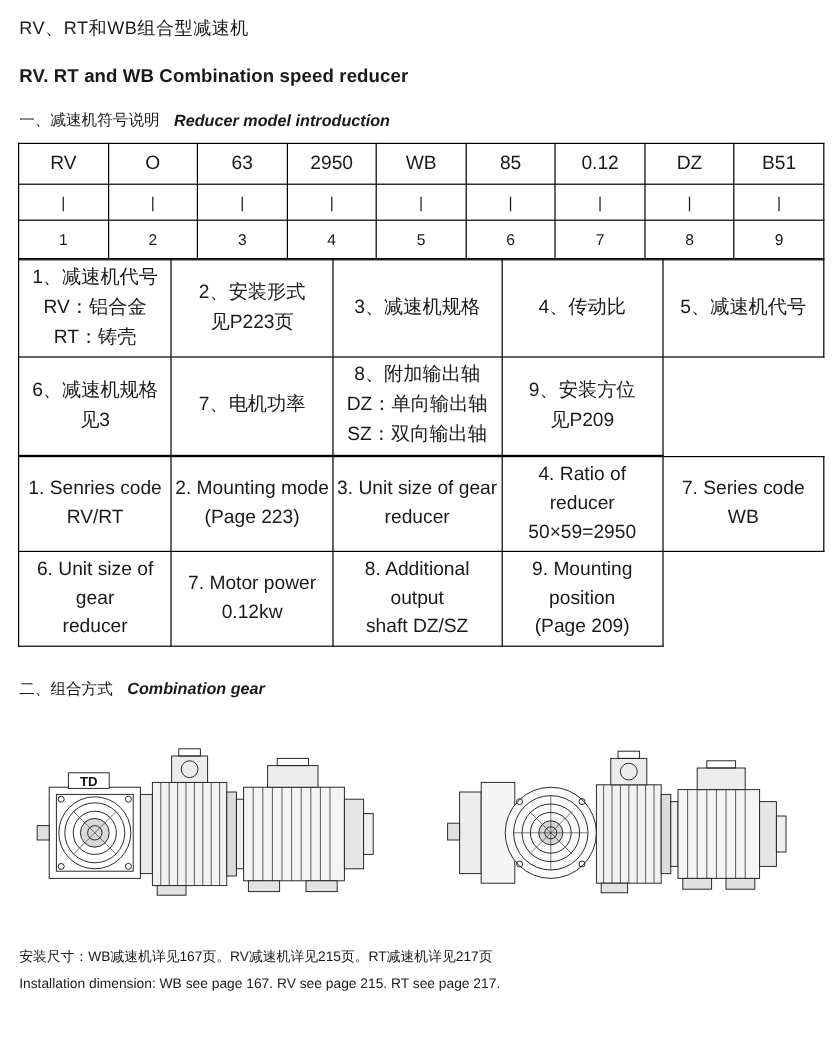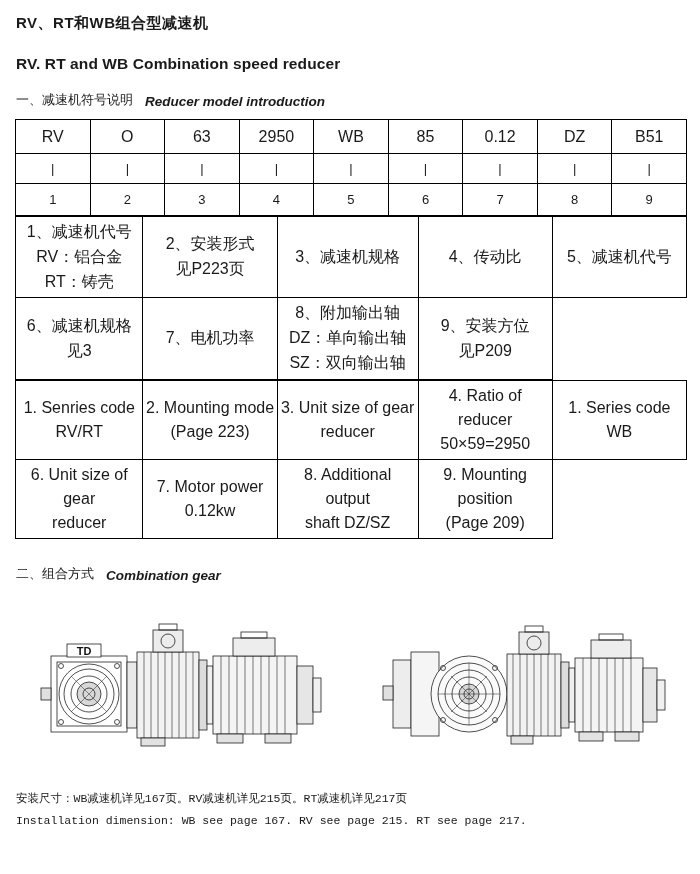--- a/index.html
+++ b/index.html
@@ -10,35 +10,35 @@
     background: #ffffff;
     font-family: "Liberation Sans", sans-serif;
     color: #1a1a1a;
     position: relative;
     overflow: hidden;
   }
   .page { padding: 10px 14px 0 14px; }
 
   .title-cn {
     font-size: 15px;
-    font-weight: 700;
+    font-weight: 400;
     letter-spacing: 0.5px;
     margin: 4px 0 0 2px;
   }
   .title-en {
     font-size: 15.5px;
     font-weight: bold;
     margin: 22px 0 0 2px;
     letter-spacing: 0.1px;
   }
   .section-head {
     font-size: 13px;
     margin: 18px 0 10px 2px;
     display: flex;
-    align-items: flex-end;
+    align-items: center;
     gap: 12px;
   }
   .section-head .cn { font-weight: 400; }
   .section-head .en { font-weight: bold; font-size: 13.5px; font-style: italic; }
 
   table.grid {
     width: 672px;
     border-collapse: collapse;
     table-layout: fixed;
     margin: 0 0 0 1px;
@@ -77,24 +77,24 @@
   .notes { margin: 16px 0 0 2px; font-size: 11.5px; line-height: 1.85; }
   .notes div { white-space: nowrap; }
 
   .figures {
     margin-top: 16px;
     display: flex;
     justify-content: space-around;
     align-items: flex-end;
     height: 175px;
   }
-  .fig { width: 310px; height: 175px; display:flex; align-items:flex-end; justify-content:flex-end;}
+  .fig { width: 310px; height: 175px; display:flex; align-items:flex-end; justify-content:flex-start;}
 
   .footer { margin: 14px 0 0 2px; font-size: 11.5px; line-height: 1.9; }
-  .footer div { white-space: nowrap; font-family: Liberation Mono, monospace; }
+  .footer div { white-space: nowrap; }
 </style>
 </head>
 <body>
 
 <div class="page">
 
   <div class="title-cn">RV、RT和WB组合型减速机</div>
   <div class="title-en">RV. RT and WB Combination speed reducer</div>
 
   <div class="section-head">
@@ -159,21 +159,21 @@
   </tbody>
     </table>
 
   <table class="grid t-legend-en">
     <tbody>
         <tr>
       <td style="width:19%">1. Senries code<br>RV/RT</td>
       <td style="width:20%">2. Mounting mode<br>(Page 223)</td>
       <td style="width:21%">3. Unit size of gear<br>reducer</td>
       <td style="width:20%">4. Ratio of reducer<br>50×59=2950</td>
-      <td style="width:20%">1. Series code WB</td>
+      <td style="width:20%">7. Series code WB</td>
     </tr>
     <tr>
       <td>6. Unit size of gear<br>reducer</td>
       <td>7. Motor power 0.12kw</td>
       <td>8. Additional output<br>shaft DZ/SZ</td>
       <td>9. Mounting position<br>(Page 209)</td>
       <td style="border:none"></td>
     </tr>
   </tbody>
     </table>

